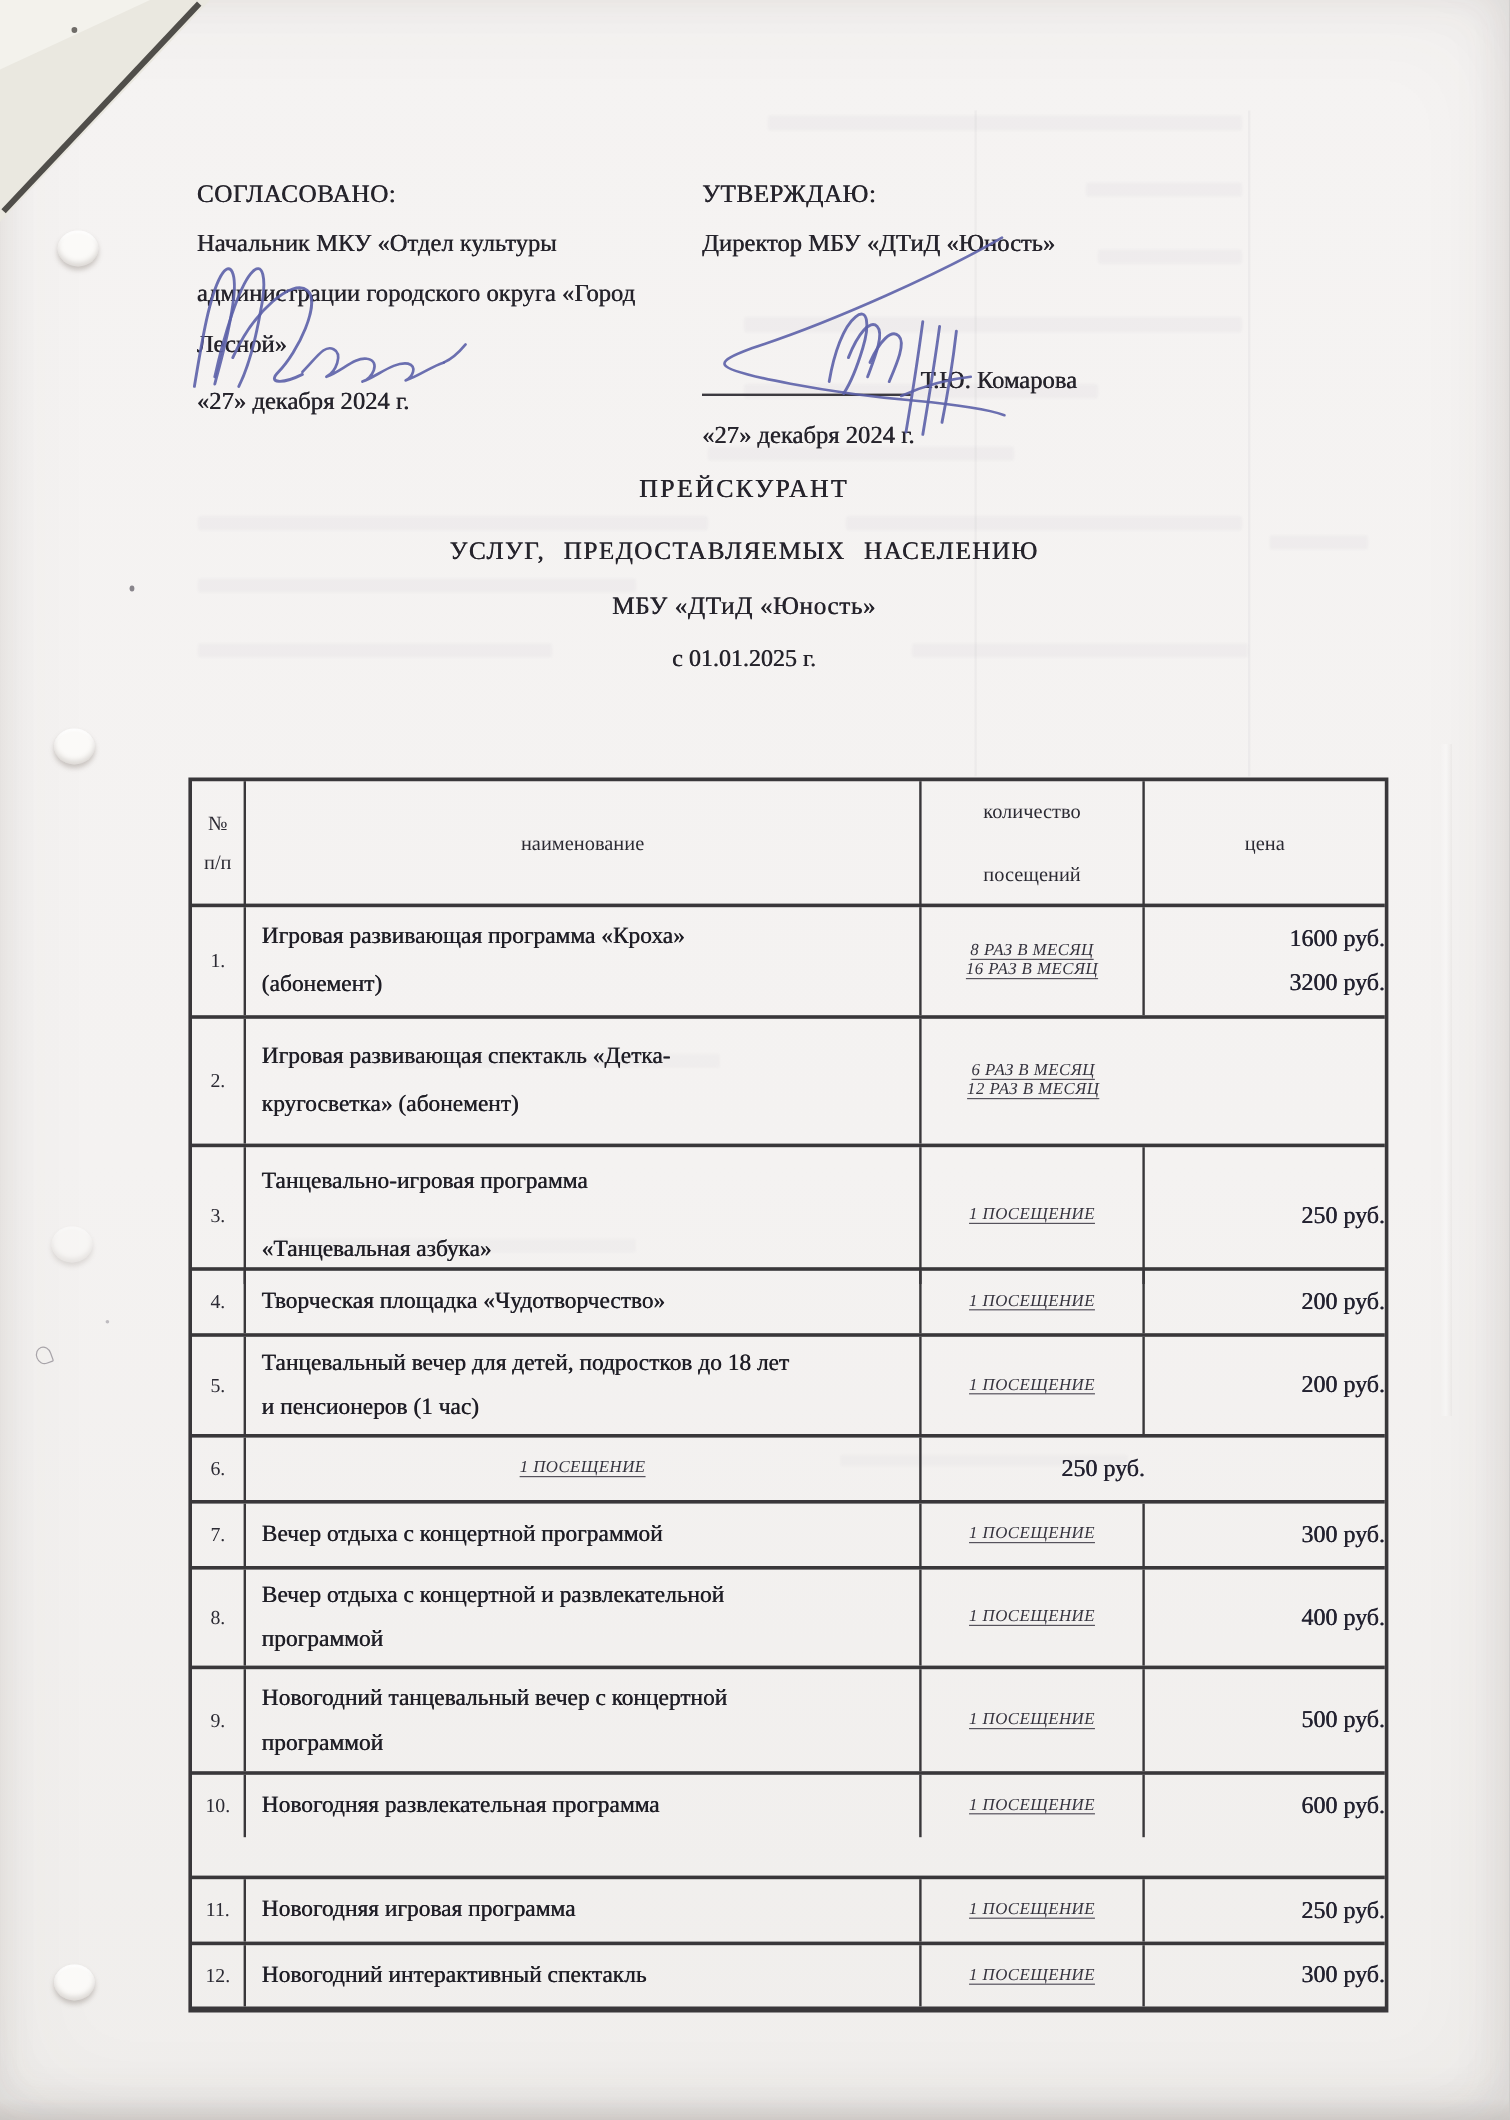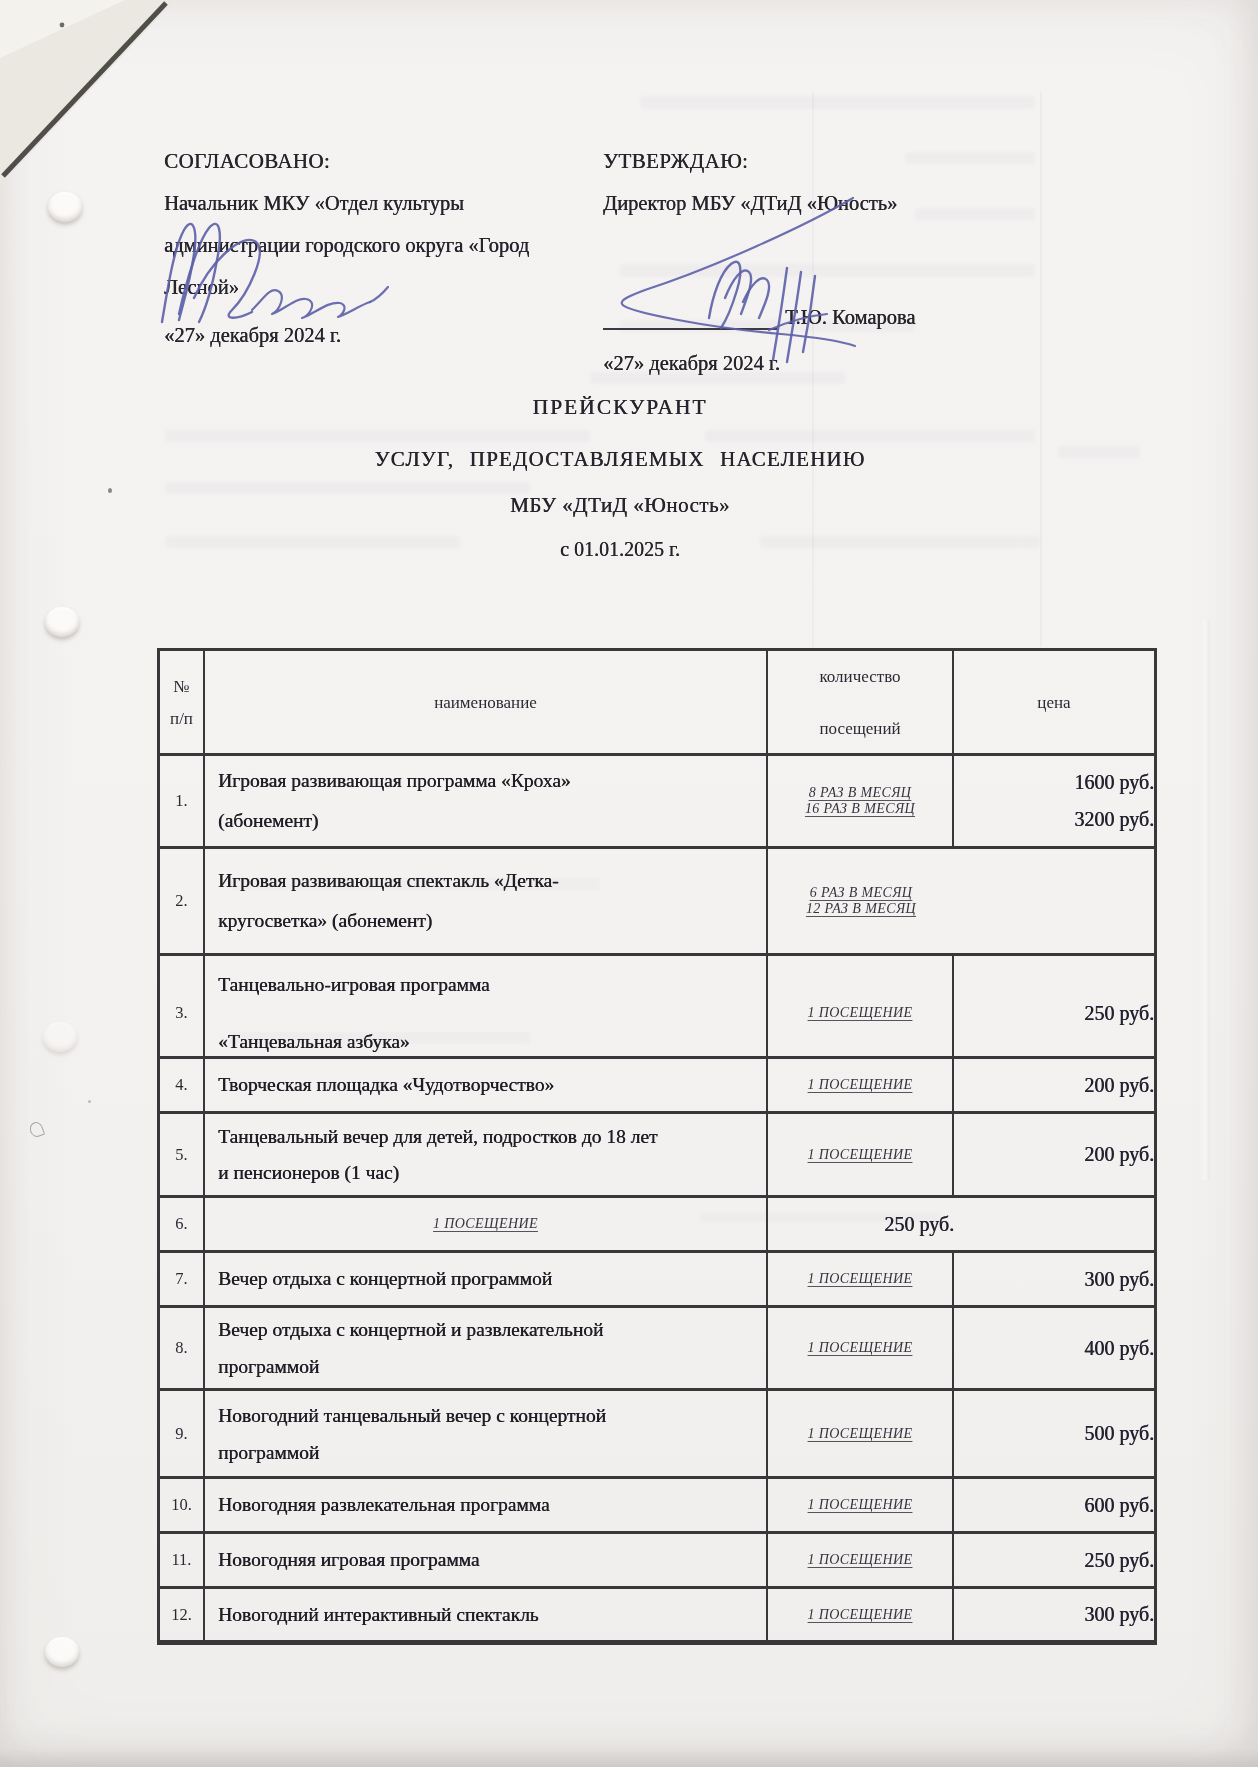--- a/index.html
+++ b/index.html
@@ -20,21 +20,21 @@
   .gline { position:absolute; background:#8f8a9e; opacity:.07; }
   .speck { position:absolute; border-radius:50%; }
   .fold-streak { position:absolute; left:1200px; top:620px; width:10px; height:560px; opacity:.6;
     background:linear-gradient(90deg, rgba(255,255,255,0), rgba(255,255,255,.55), rgba(160,150,145,.14)); }
   .bottom-edge { position:absolute; left:0; right:0; bottom:0; height:18px;
     background:linear-gradient(180deg, rgba(120,110,105,0), rgba(120,110,105,.14)); }
 
   
   .approval { position:absolute; top:140px; font-size:20.5px; }
   .approval-left { left:122px; width:470px;margin-left:42px; }
-  .approval-right { left:603px; width:440px; }
+  .approval-right { left:585px; width:440px; }
   .apr-label { font-size:21px; line-height:42px; height:42px; letter-spacing:.4px; }
   .apr-line { line-height:42px; height:42px; white-space:nowrap; }
   .sign-row { position:relative; height:26px; white-space:nowrap; }
   .approval-left .sign-row { margin-top:-12px; }
   .approval-right .sign-row { margin-top:80px; }
   .sig-line { display:inline-block; vertical-align:bottom; border-bottom:2px solid #3c3a40; height:24px; }
   .approval-left .sig-line { width:208px; }
   .approval-right .sig-line { width:174px; }
   .apr-name { display:inline-block; vertical-align:bottom; margin-left:8px; line-height:26px; }
   .apr-date { line-height:42px; margin-top:6px; }
@@ -266,21 +266,21 @@
       <div class="td c-num">10.</div>
       <div class="td c-name thick">Новогодняя развлекательная программа</div>
       <div class="td c-visits">
         <span>1 ПОСЕЩЕНИЕ</span>
       </div>
       <div class="td c-price thick">
         <span>600 руб.</span>
       </div>
     </div>
 
-    <div class="trow" style="height:55px;">
+    <div class="trow" style="height:55px;margin-top:32px;">
       <div class="td c-num">11.</div>
       <div class="td c-name thick">Новогодняя игровая программа</div>
       <div class="td c-visits">
         <span>1 ПОСЕЩЕНИЕ</span>
       </div>
       <div class="td c-price thick">
         <span>250 руб.</span>
       </div>
     </div>
 

